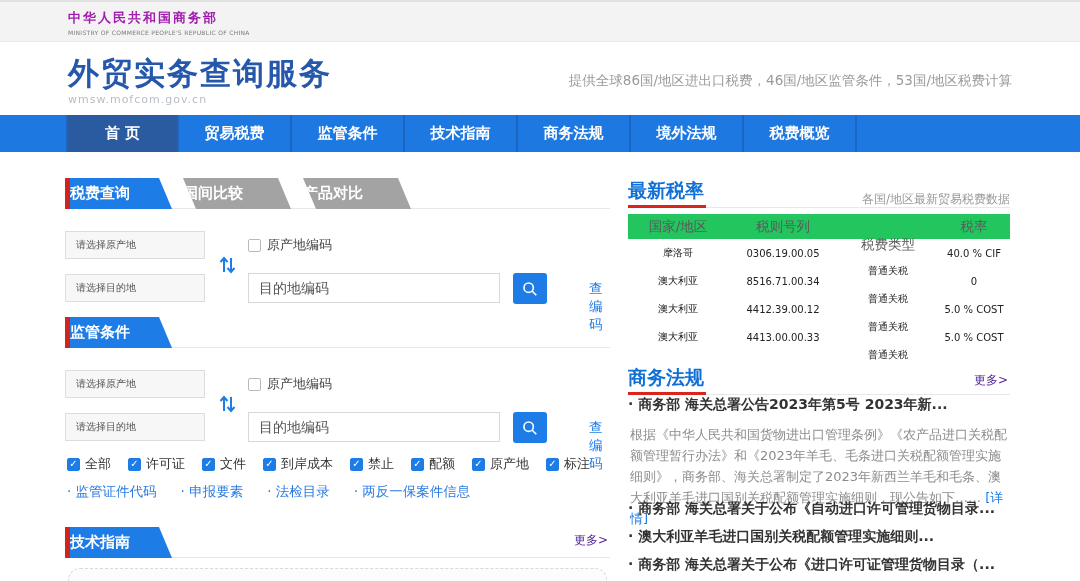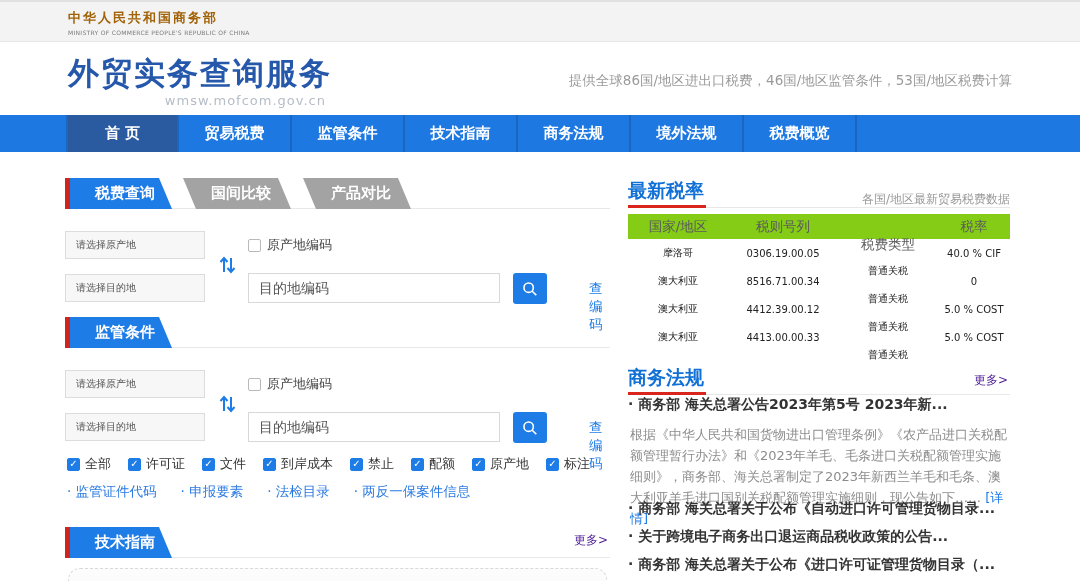--- a/index.html
+++ b/index.html
@@ -5,44 +5,44 @@
   * { box-sizing: border-box; margin: 0; padding: 0; }
   html,body { width:1080px; height:581px; }
   body {
     font-family: "DejaVu Sans", "Liberation Sans", sans-serif;
     background:#fff; position:relative; overflow:hidden; color:#333;
   }
   
   .topbar { position:absolute; top:0; left:0; width:1080px; height:42px;
     background:#f3f3f3; border-top:2px solid #e1e1e1; border-bottom:1px solid #e7e7e7; }
   .org { position:absolute; left:68px; top:7px; }
-  .org-cn { font-size:13px; font-weight:bold; color:#a16207; letter-spacing:2px; }
+  .org-cn { font-size:13px; font-weight:bold; color:#a21caf; letter-spacing:2px; }
   .org-en { font-size:6px; color:#7a7a7a; margin-top:2px; letter-spacing:0.3px; }
   
   .brand { position:absolute; top:42px; left:0; width:1080px; height:73px; background:#fff; }
   .site-title { position:absolute; left:68px; top:11px; font-size:31px; font-weight:bold;
     color:#2557ab; letter-spacing:2px; }
-  .site-domain { position:absolute; left:68px; top:51px; width:258px; text-align:right;
-    font-size:13px; color:#b6bdc7; letter-spacing:1px; }
+  .site-domain { position:absolute; left:68px; top:51px; width:258px; text-align:left;
+    font-size:11px; color:#b6bdc7; letter-spacing:1px; }
   .tagline { position:absolute; right:68px; top:30px; font-size:13.5px; color:#9a9a9a; }
   
   .nav { position:absolute; top:115px; left:0; width:1080px; height:37px; background:#1d79e1; }
   .nav-inner { position:absolute; left:66px; top:0; height:37px; display:flex; }
   .nav-item { width:113px; height:37px; line-height:37px; text-align:center; color:#fff;
     font-size:15px; font-weight:bold; border-right:2px solid #1a66c0; cursor:pointer; }
   .nav-item:first-child { border-left:2px solid #1a66c0; }
   .nav-item.active { background:#2a5ba0; }
   
   .left-col  { position:absolute; left:65px;  top:178px; width:545px; height:403px; }
   .right-col { position:absolute; left:628px; top:178px; width:382px; height:403px; }
   
   .tabs-row { position:absolute; left:0; right:0; height:31px; border-bottom:1px solid #e8e8e8; }
   .redbar { position:absolute; left:0; top:0; width:5px; height:31px; background:#d0251d; }
-  .tab { position:absolute; top:0; height:31px; line-height:31px; text-align:center;
-    font-size:15px; font-weight:bold; color:#fff; cursor:pointer;padding-left:8px; }
+  .tab { position:absolute; top:0; height:31px; line-height:31px; 
+    font-size:15px; font-weight:bold; color:#fff; cursor:pointer; }
   .tab.blue { background:#1e7ce6; clip-path:polygon(0 0, calc(100% - 13px) 0, 100% 100%, 0 100%); }
   .tab.gray { background:#a3a3a3; clip-path:polygon(0 0, calc(100% - 13px) 0, 100% 100%, 13px 100%); }
   .more-link { position:absolute; right:2px; bottom:8px; font-size:12px; color:#4c1d95;
     text-decoration:none; cursor:pointer; }
   
   .qform { position:absolute; left:0; right:0; height:92px; }
   .sel { position:absolute; left:0; width:140px; height:28px; background:#f7f7f7;
     border:1px solid #dcdcdc; line-height:26px; padding-left:10px; font-size:10px;
     color:#555; cursor:pointer; }
   .sel.rowA { top:6px; } .sel.rowB { top:49px; }
@@ -74,21 +74,21 @@
     border:1px dashed #d9d9d9; border-radius:12px; background:#fcfcfc; }
   
   .rhead { position:absolute; left:0; right:0; height:30px; }
   .rhead .title { position:absolute; left:0; top:0; font-size:19px; font-weight:bold; color:#1170d6; }
   .rhead .hairline { position:absolute; left:0; right:0; top:29px; height:1px; background:#e8e8e8; }
   .rhead .underline { position:absolute; left:0; top:27px; width:78px; height:3px; background:#d9251c; }
   .rhead .sub { position:absolute; right:0; top:13px; font-size:12px; color:#999; }
   
   .rates { position:absolute; top:36px; left:0; right:0; }
   .trow { display:flex; align-items:center; }
-  .trow.head { background:#84cc16; height:25px; color:#5a5a5a; font-size:13.5px; }
+  .trow.head { background:#22c55e; height:25px; color:#5a5a5a; font-size:13.5px; }
   .trow.body { height:28px; font-size:10px; color:#222; }
   .tc { text-align:center; }
   .tc0 { width:100px; } .tc1 { width:110px; } .tc2 { width:100px;margin-top:36px; } .tc3 { width:72px; }
   
   .reg-featured { position:absolute; top:218px; left:0; right:0; font-size:14px;
     font-weight:bold; color:#333; cursor:pointer; }
   .reg-body { position:absolute; top:246px; left:2px; right:0; font-size:13px;
     color:#8c8c8c; line-height:21px; }
   .reg-body a { color:#1e7ce6; text-decoration:none; cursor:pointer; }
   .reg-items { position:absolute; top:316px; left:0; right:0; }
@@ -295,16 +295,16 @@
     <span class="underline"></span>
   </div>
 
   <div class="reg-featured">· 商务部 海关总署公告2023年第5号 2023年新...</div>
   <p class="reg-body">
     <span>根据《中华人民共和国货物进出口管理条例》《农产品进口关税配额管理暂行办法》和《2023年羊毛、毛条进口关税配额管理实施细则》，商务部、海关总署制定了2023年新西兰羊毛和毛条、澳大利亚羊毛进口国别关税配额管理实施细则，现公告如下…… </span><a>[详情]</a>
   </p>
 
   <div class="reg-items">
     <div class="reg-item">· 商务部 海关总署关于公布《自动进口许可管理货物目录...</div>
-    <div class="reg-item">· 关于跨境电子商务出口退运商品税收政策的公告...</div>
+    <div class="reg-item">· 澳大利亚羊毛进口国别关税配额管理实施细则...</div>
     <div class="reg-item">· 商务部 海关总署关于公布《进口许可证管理货物目录（...</div>
   </div>
 </div>
 
 </body></html>

